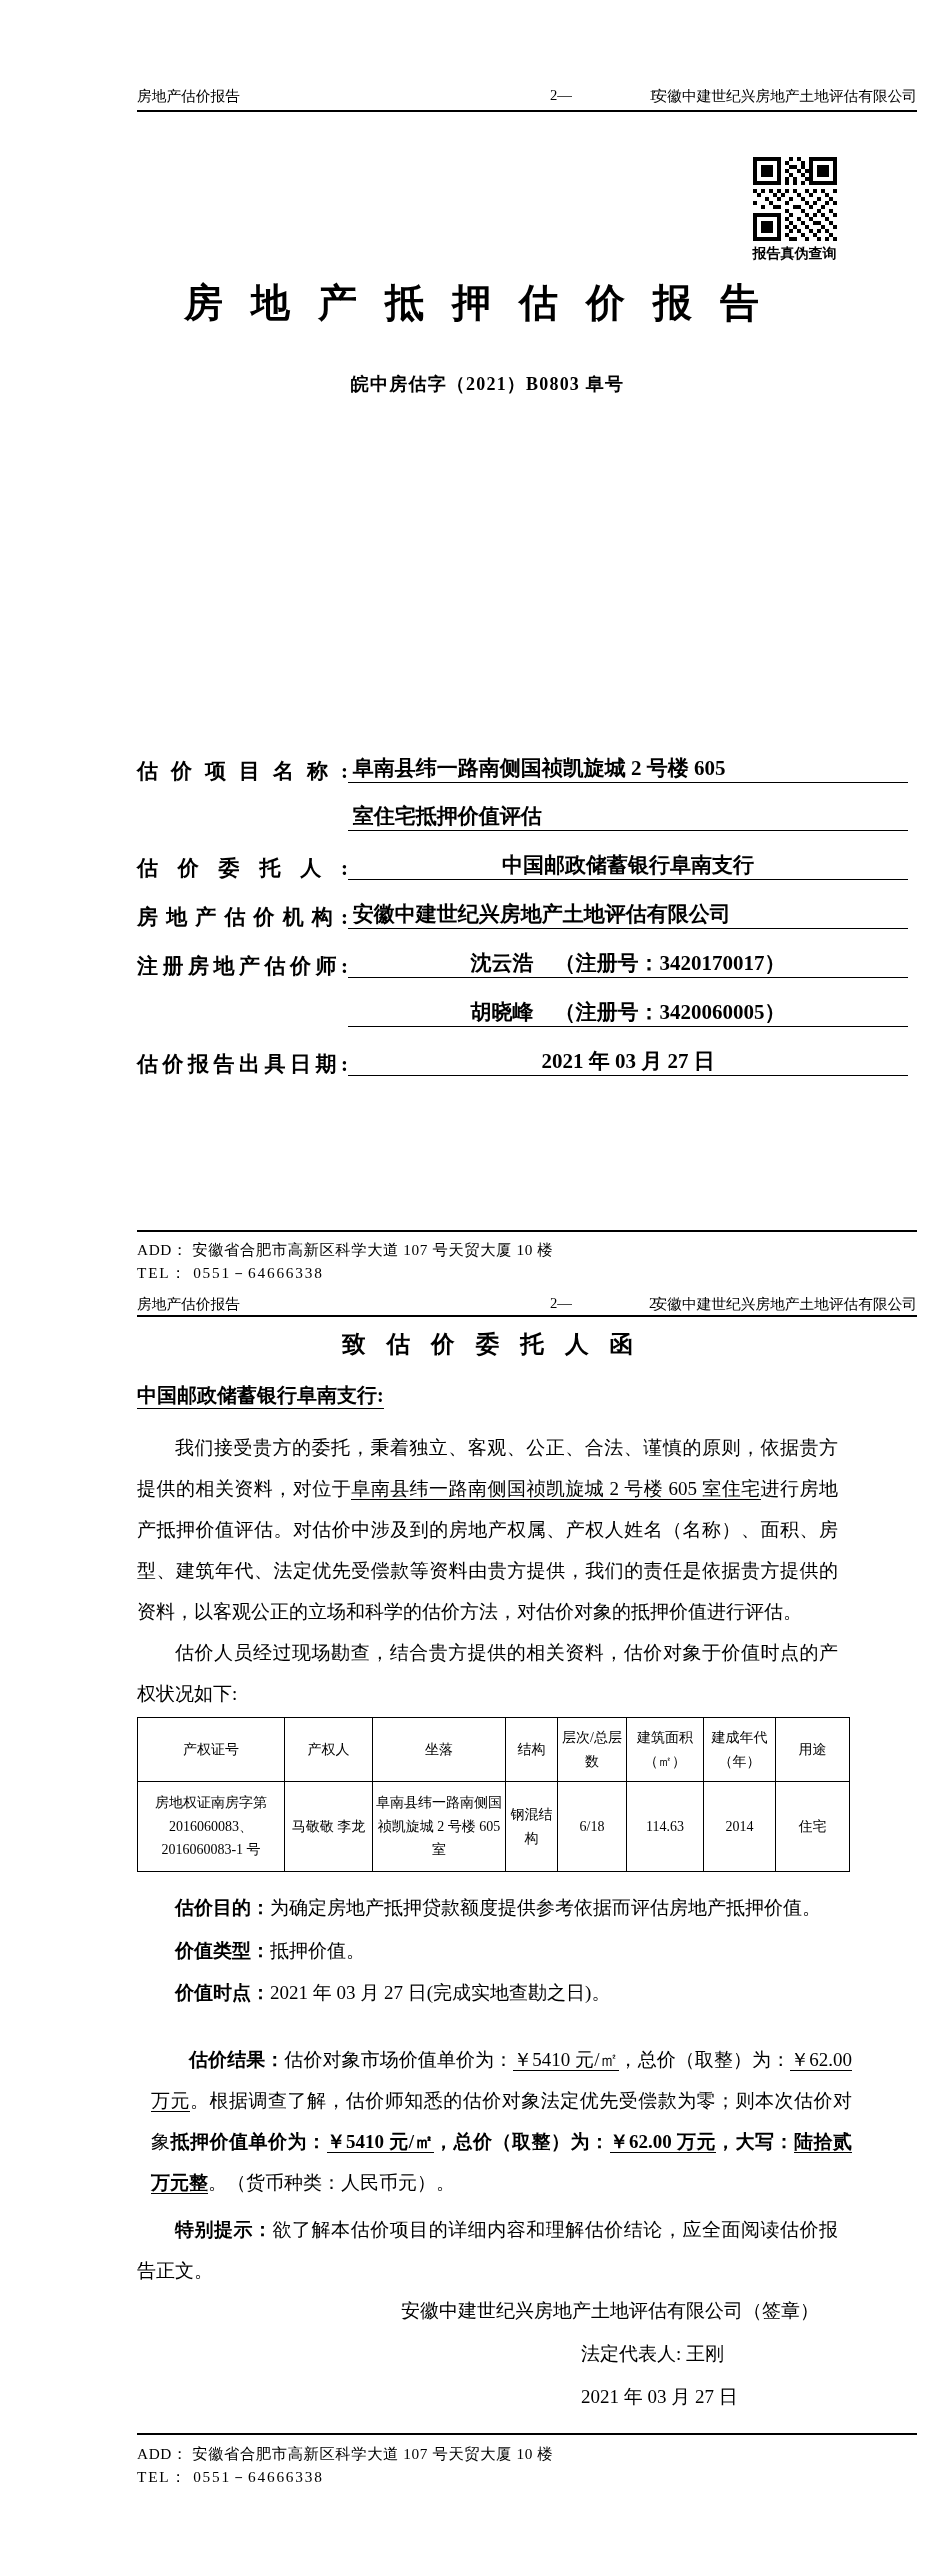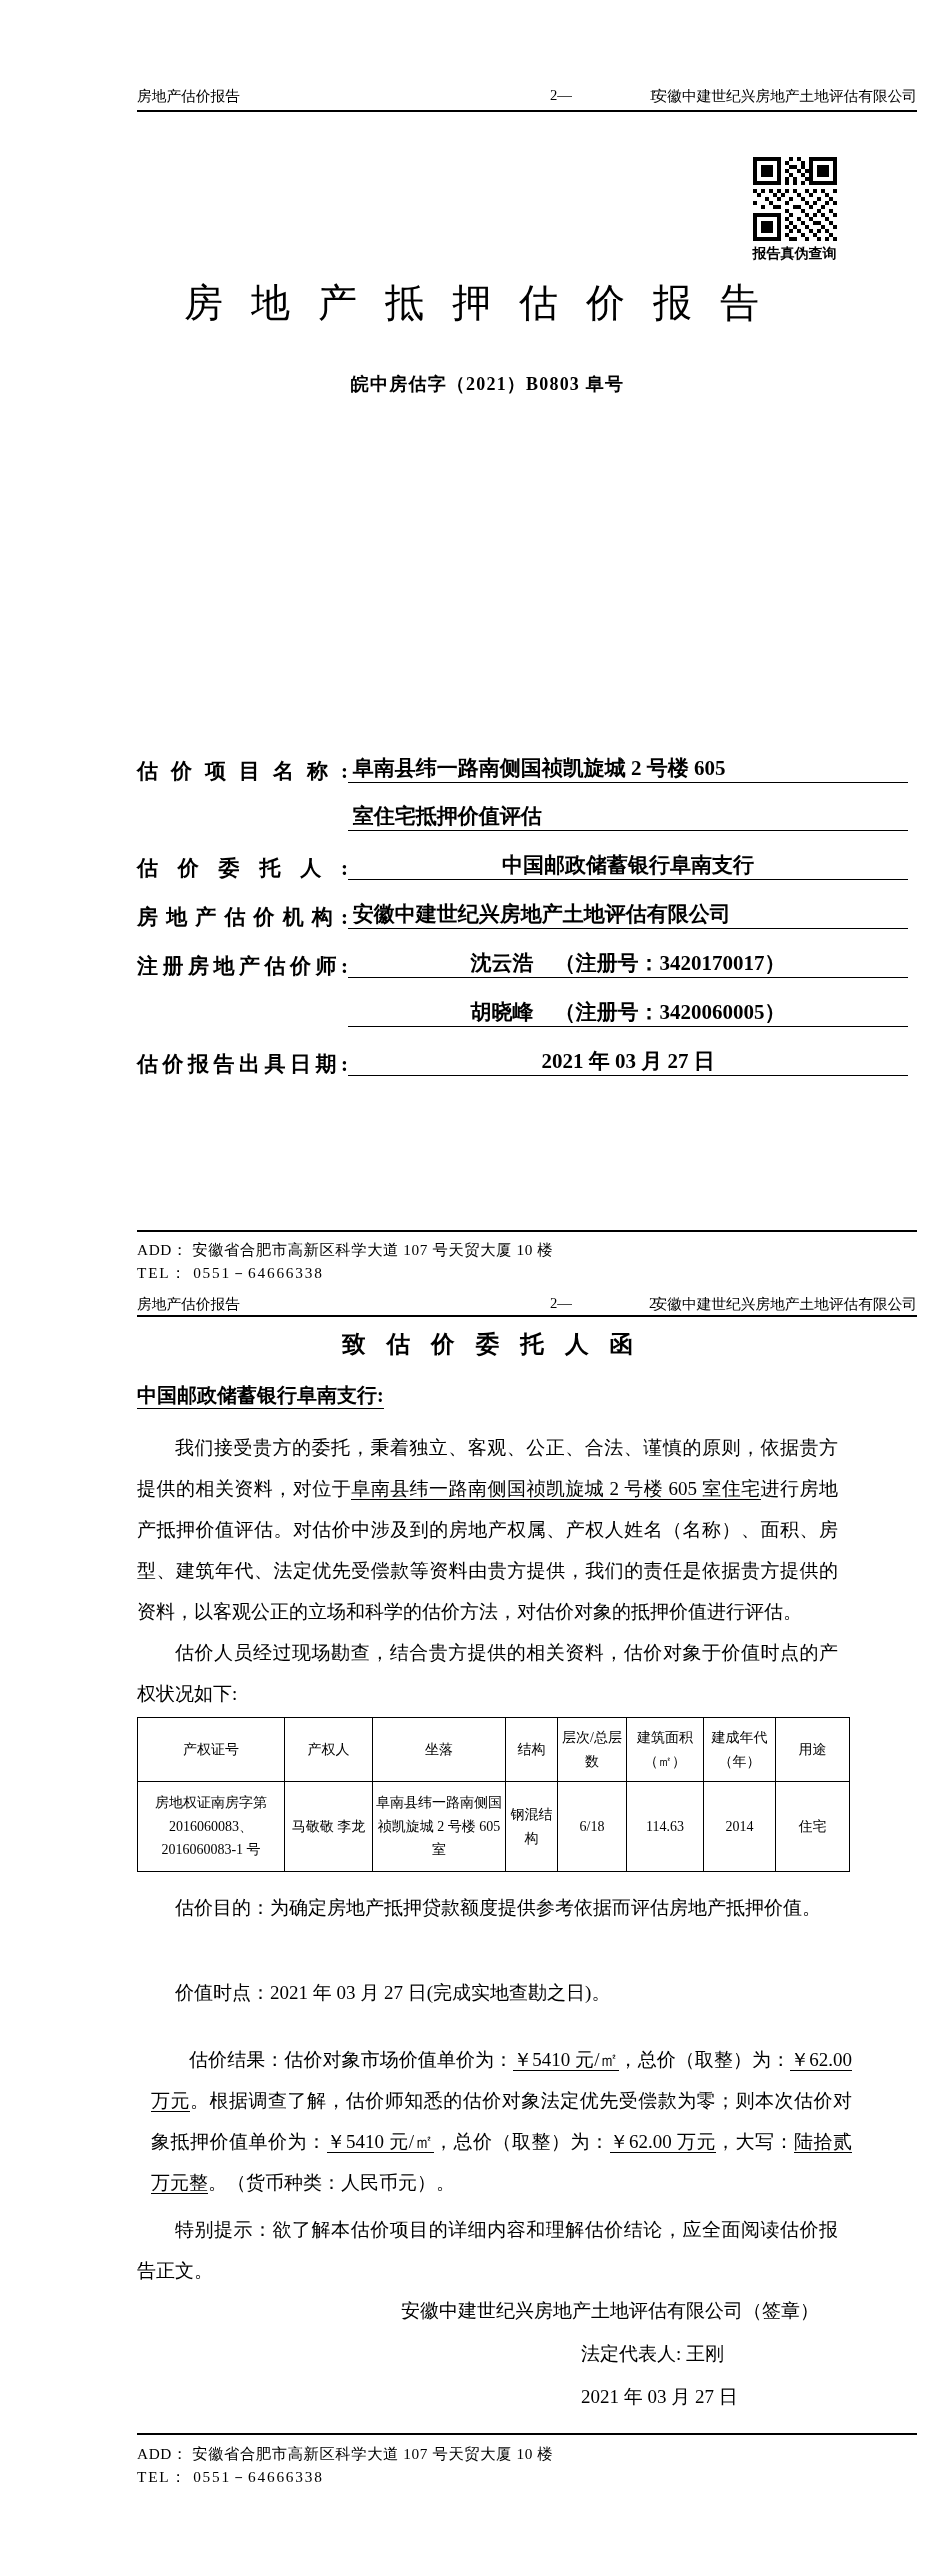--- a/index.html
+++ b/index.html
@@ -16,21 +16,21 @@
   .foot-line { position:absolute; left:137px; font-size:15.3px; letter-spacing:0.6px; }
   .tel-line { letter-spacing:1.8px; }
 
   
   .qr-wrap { position:absolute; left:751px; top:157px; width:87px; text-align:center; }
   .qr-wrap svg { width:84px; height:84px; display:block; margin:0 auto; }
   .qr-caption { margin-top:3.5px; font-size:14px; font-weight:bold; white-space:nowrap; }
 
   
   .main-title { position:absolute; left:94px; width:755px; top:276px; text-align:center;
-                font-size:39px; font-weight:normal; letter-spacing:28px; text-indent:28px; white-space:nowrap; }
+                font-size:39px; font-weight:bold; letter-spacing:28px; text-indent:28px; white-space:nowrap; }
   .doc-number { position:absolute; left:137px; width:701px; top:372px; text-align:center;
                 font-size:18px; font-weight:bold; letter-spacing:1.2px; }
 
   .frow { position:absolute; left:137px; width:771px; height:37px; display:flex; align-items:flex-end;
           font-size:21px; font-weight:bold; line-height:1.15; }
   .frow .lab { flex:0 0 211px; text-align:justify; text-align-last:justify; -moz-text-align-last:justify; white-space:nowrap; }
   .frow .val { flex:1; border-bottom:1.8px solid #000; padding:0 4.7px 1.8px 4.7px; white-space:nowrap; }
   .frow .val.center { text-align:center; }
 
   
@@ -44,21 +44,21 @@
   .u { border-bottom:1.2px solid #000; }
 
   table.prop { position:absolute; left:137px; top:1717px; width:712px; border-collapse:collapse;
                table-layout:fixed; font-size:14px;border-radius:32px; }
   table.prop td { border:1.2px solid #000; text-align:center; vertical-align:middle;
                   padding:3.5px 2.4px; line-height:23.6px; }
   table.prop tr.hrow td { height:64px; }
   table.prop tr.drow td { height:90px; }
 
   .sec { position:absolute; left:137px; width:701px; font-size:19px; line-height:41px; text-indent:38px; white-space:nowrap; }
-  .sec b, .result b, .note b { font-weight:normal; }
+  .sec b, .result b, .note b { font-weight:bold; }
   .result { top:2039px;margin-left:14px; }
   .note { top:2209px; }
 
   .sig { position:absolute; font-size:19px; white-space:nowrap; }
 </style>
 </head>
 <body>
 
 <div class="page">
 
@@ -186,20 +186,23 @@
       <td>114.63</td>
       <td>2014</td>
       <td>住宅</td>
     </tr>
   </tbody>
     </table>
 
   <div class="sec" style="top:1887px;">
     <b>估价目的：</b><span>为确定房地产抵押贷款额度提供参考依据而评估房地产抵押价值。</span>
   </div>
+  <div class="sec" style="top:1930px;">
+    <b>价值类型：</b><span>抵押价值。</span>
+  </div>
   <div class="sec" style="top:1972px;">
     <b>价值时点：</b><span>2021 年 03 月 27 日(完成实地查勘之日)。</span>
   </div>
 
   <div class="body-text result">
     <p><b>估价结果：</b><span>估价对象市场价值单价为：</span><span class="u">￥5410 元/㎡</span><span>，总价（取整）为：</span><span class="u">￥62.00 万元</span><span>。根据调查了解，估价师知悉的估价对象法定优先受偿款为零；则本次估价对象</span><b><span>抵押价值单价为：</span><span class="u">￥5410 元/㎡</span><span>，总价（取整）为：</span><span class="u">￥62.00 万元</span><span>，大写：</span><span class="u">陆拾贰万元整</span></b><span>。（货币种类：人民币元）。</span></p>
   </div>
 
   <div class="body-text note">
     <p><b>特别提示：</b><span>欲了解本估价项目的详细内容和理解估价结论，应全面阅读估价报告正文。</span></p>

